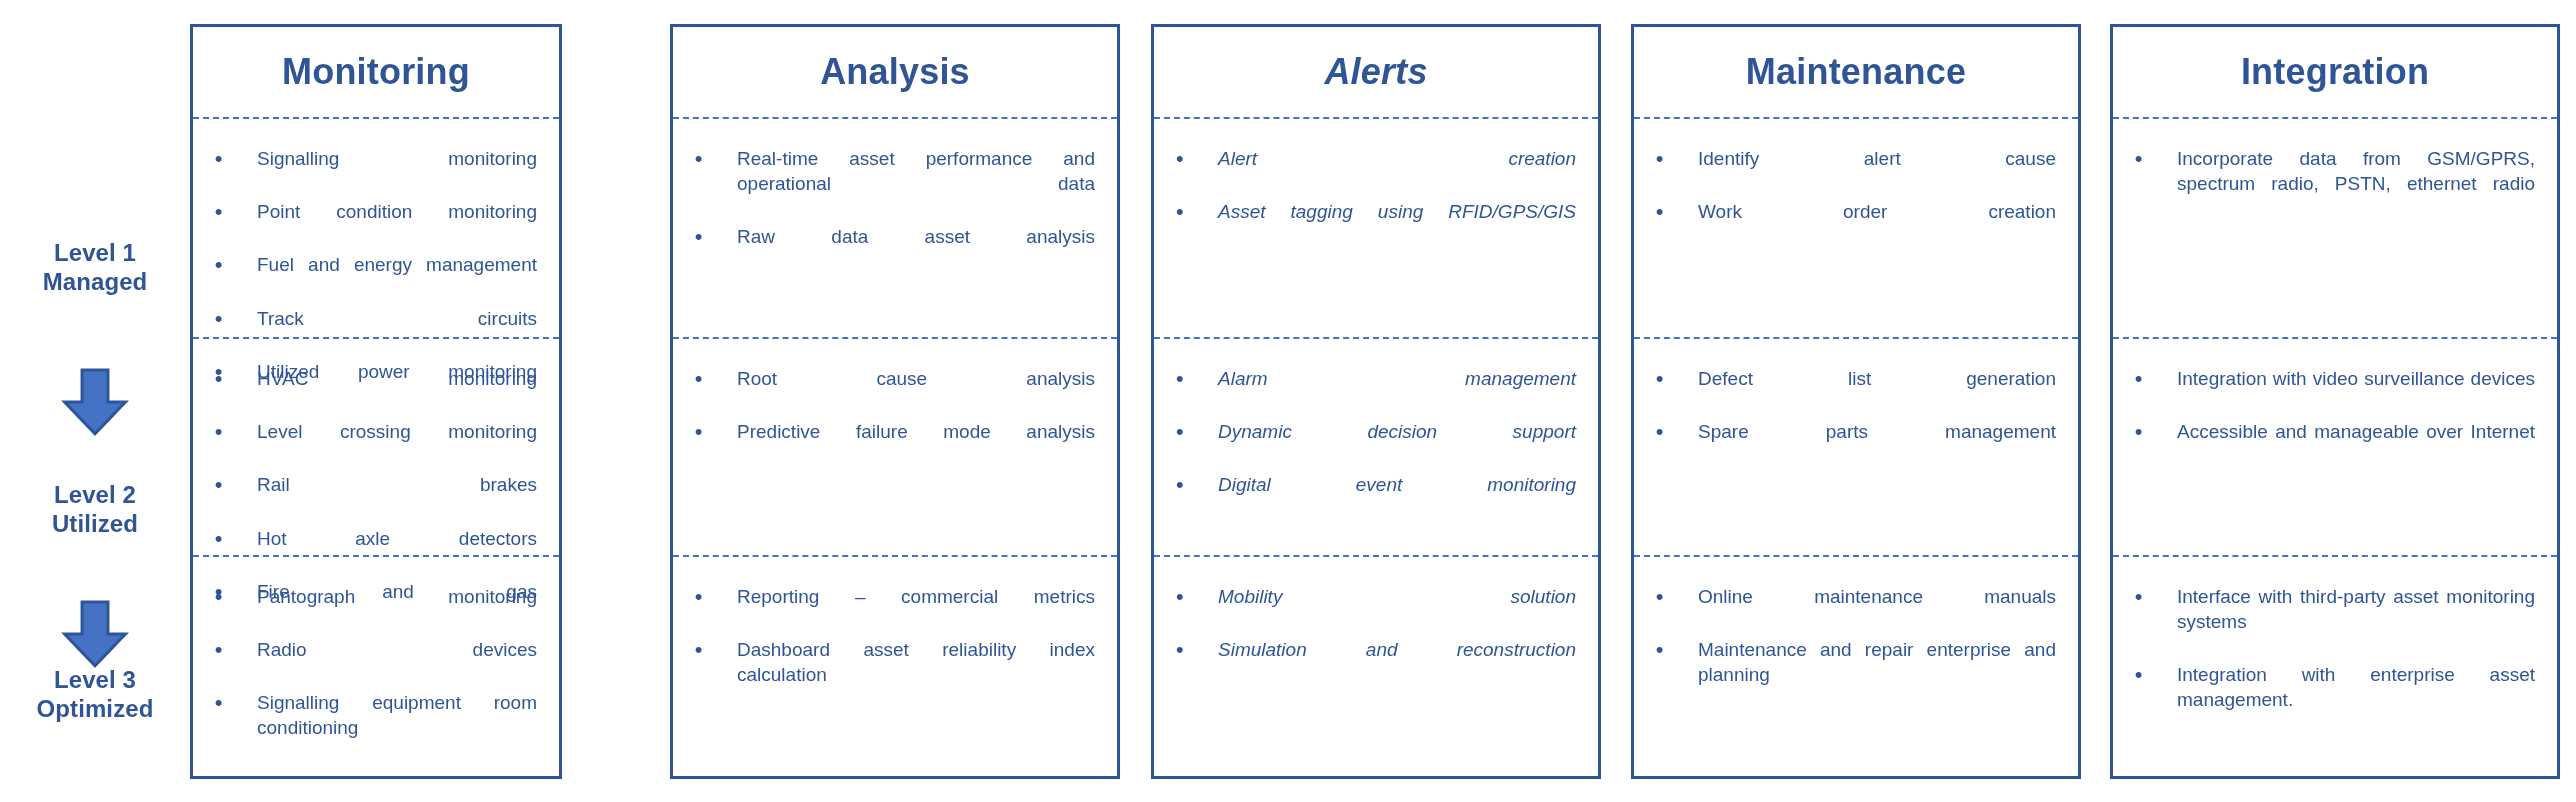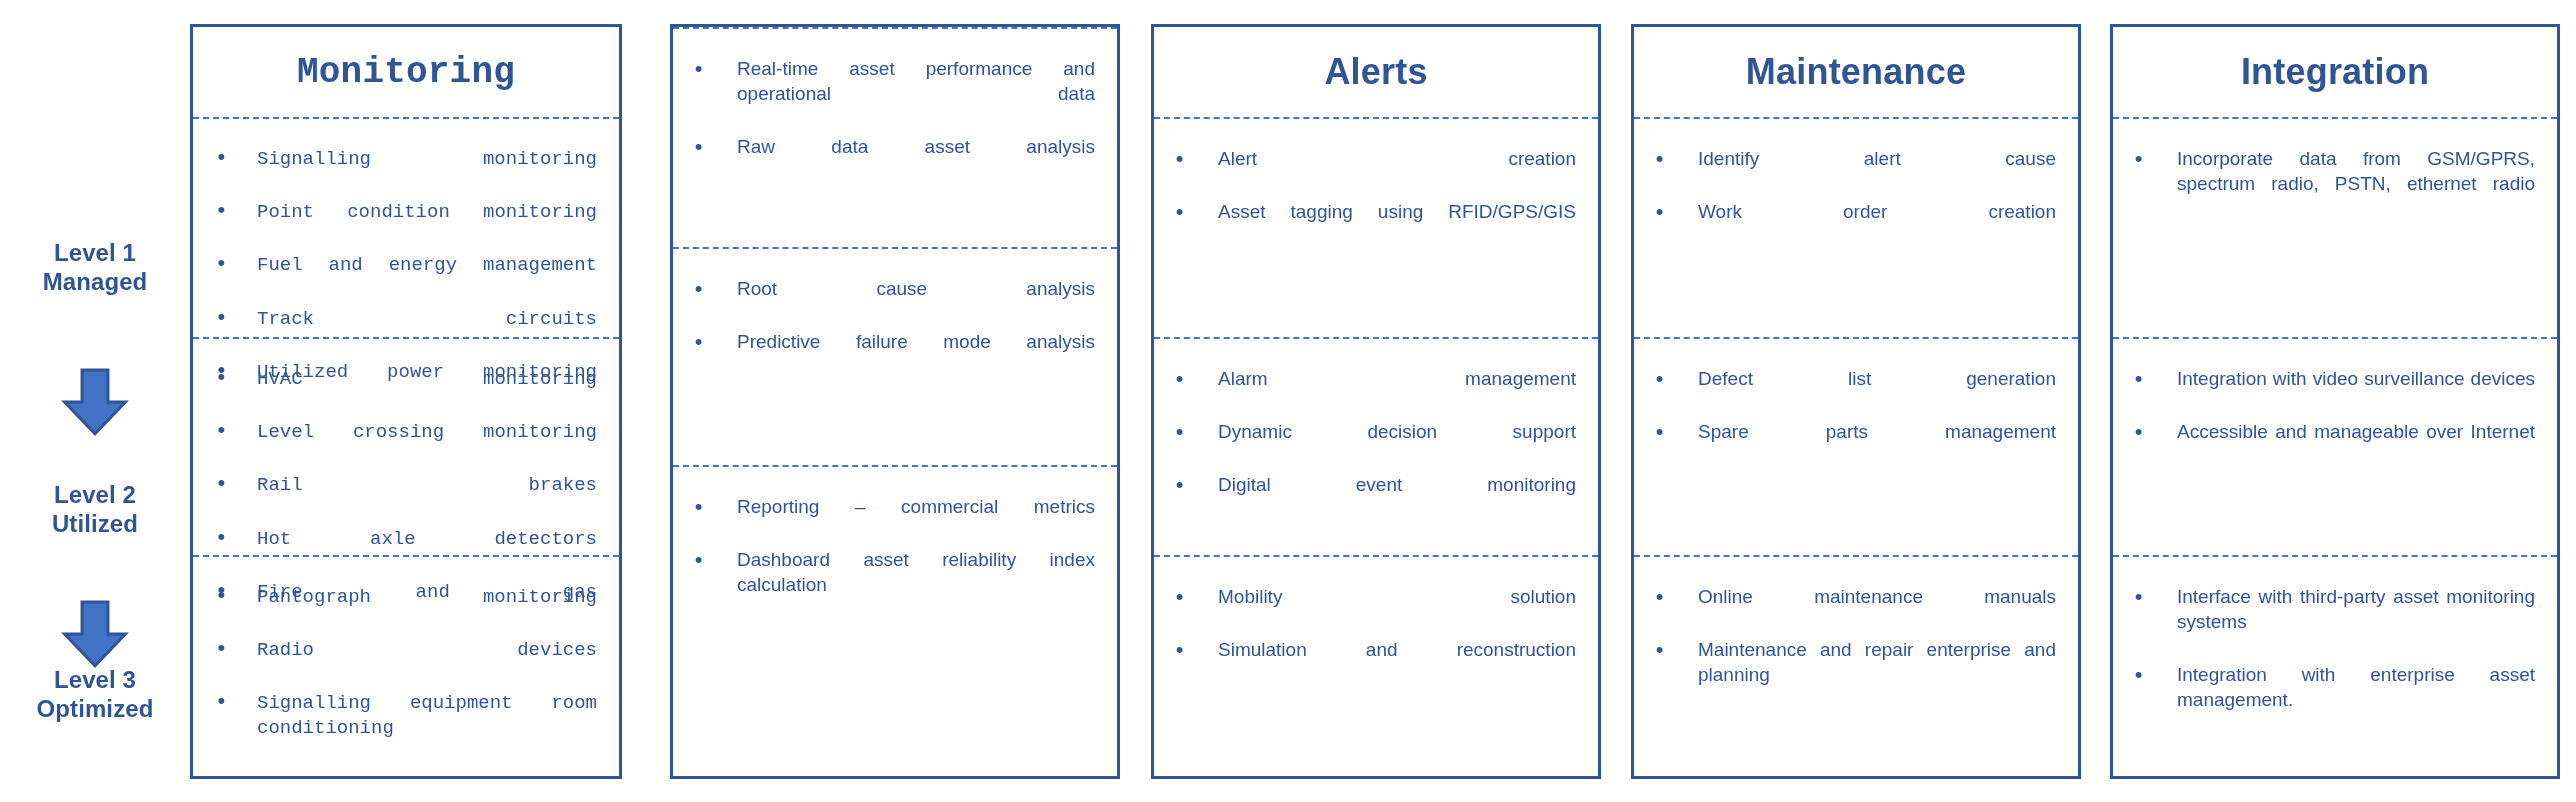--- a/index.html
+++ b/index.html
@@ -38,23 +38,23 @@
   #arrow-2{top:596px;}
   .arrow svg{display:block;width:76px;height:76px;}
 
   
   .col{
     position:absolute;top:24px;height:755px;
     border:3.2px solid #2F5597;
     background:#ffffff;
     box-sizing:border-box;
   }
-  #col-monitoring {left:190px;  width:432px;font-family:Liberation Mono, monospace;}
+  #col-monitoring {left:190px;  width:372px;}
   #col-analysis   {left:670px; width:450px;}
-  #col-alerts     {left:1151px; width:450px;}
+  #col-alerts     {left:1151px; width:450px;font-style:italic;}
   #col-maintenance{left:1631px; width:450px;}
   #col-integration{left:2110px; width:450px;}
 
   .col-title{
     height:90px;
     display:flex;align-items:center;justify-content:center;
     color:#2F5597;
     font-weight:bold;
     font-size:36px;
     letter-spacing:0.2px;
@@ -155,20 +155,21 @@
     <div class="band band-3">
       <ul class="items">
         <li><span>Pantograph monitoring</span><span class="jfill"></span></li>
         <li><span>Radio devices</span><span class="jfill"></span></li>
         <li><span>Signalling equipment room conditioning</span><span class="jfill"></span></li>
       </ul>
     </div>
   </div>
 
   <div class="col" id="col-analysis">
+    <div class="col-title">Analysis</div>
     <div class="band band-1">
       <ul class="items">
         <li><span>Real-time asset performance and operational data</span><span class="jfill"></span></li>
         <li><span>Raw data asset analysis</span><span class="jfill"></span></li>
       </ul>
     </div>
     <div class="band band-2">
       <ul class="items">
         <li><span>Root cause analysis</span><span class="jfill"></span></li>
         <li><span>Predictive failure mode analysis</span><span class="jfill"></span></li>

